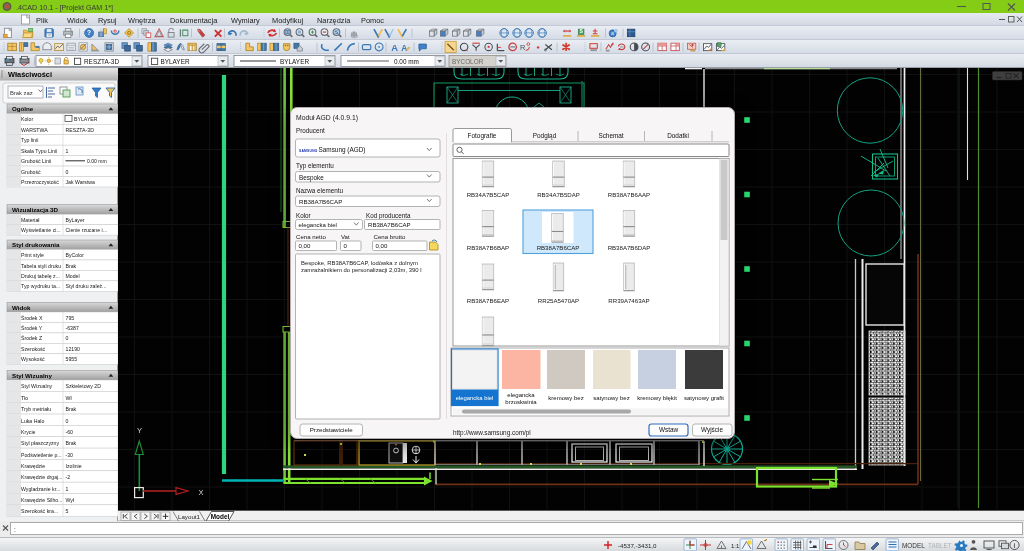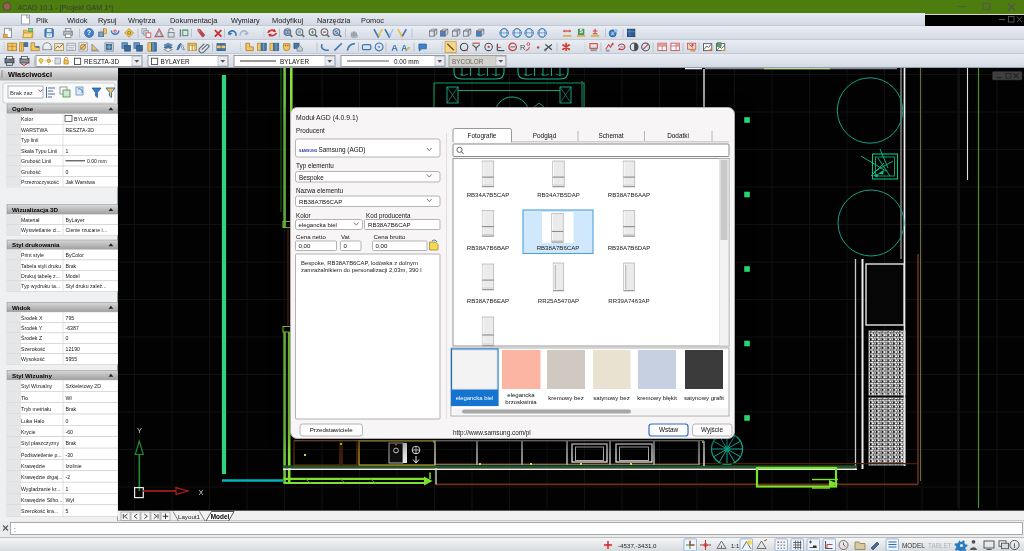--- a/index.html
+++ b/index.html
@@ -1,24 +1,24 @@
 <!DOCTYPE html>
 <html><head><meta charset="utf-8"><style>*{margin:0;padding:0;box-sizing:border-box}html,body{width:1024px;height:551px;overflow:hidden;font-family:"Liberation Sans",sans-serif;background:#000}.abs{position:absolute}</style></head><body>
 <div class="abs" style="left:0;top:0;width:1024px;height:551px;background:#000">
-    <div class="abs" style="left:0;top:0;width:1024px;height:15px;background:#4d7c0f;border-bottom:1px solid #d8d8d8">
+    <div class="abs" style="left:0;top:0;width:1024px;height:15px;background:#84cc16;border-bottom:1px solid #d8d8d8">
       <svg class="abs" style="left:0;top:0" width="1024" height="13">
         <circle cx="7" cy="6.5" r="4" fill="#7a6a5a" stroke="#4a3a30" stroke-width="0.7"></circle>
         <circle cx="7" cy="6.5" r="1.8" fill="#c05030"></circle>
         <text x="16" y="9.5" font-family="Liberation Sans, sans-serif" font-size="7.2" fill="#3a3a3a" text-anchor="start" font-weight="normal">.4CAD 10.1  - [Projekt GAM 1*]</text>
         <line x1="957" y1="6.5" x2="966" y2="6.5" stroke="#555" stroke-width="1.1" stroke-linecap="butt"></line>
         <rect x="983" y="3.5" width="7" height="6" fill="none" stroke="#555" stroke-width="1"></rect>
         <path d="M1008,3.5 l7,7 M1015,3.5 l-7,7" fill="none" stroke="#555" stroke-width="1.1" stroke-linecap="butt" stroke-linejoin="miter"></path>
       </svg>
     </div>
-    <div class="abs" style="left:0;top:13px;width:925px;height:13px;background:linear-gradient(#e6eaf1,#d3d9e3);border-bottom:1px solid #c3c9d4">
+    <div class="abs" style="left:0;top:13px;width:1024px;height:13px;background:linear-gradient(#e6eaf1,#d3d9e3);border-bottom:1px solid #c3c9d4">
       <svg class="abs" style="left:0;top:0" width="1024" height="13">
         <rect x="21.5" y="2" width="8" height="9" fill="#fff" stroke="#8a8f96" stroke-width="0.8"></rect>
         <path d="M26.5,2 l3,3 h-3 z" fill="#d7dbe0" stroke="#8a8f96" stroke-width="0.5" stroke-linecap="butt" stroke-linejoin="miter"></path>
         <text x="36" y="9.5" font-family="Liberation Sans, sans-serif" font-size="7.4" fill="#1a1a1a" text-anchor="start" font-weight="normal">Plik</text>
         <text x="67" y="9.5" font-family="Liberation Sans, sans-serif" font-size="7.4" fill="#1a1a1a" text-anchor="start" font-weight="normal">Widok</text>
         <text x="98" y="9.5" font-family="Liberation Sans, sans-serif" font-size="7.4" fill="#1a1a1a" text-anchor="start" font-weight="normal">Rysuj</text>
         <text x="128" y="9.5" font-family="Liberation Sans, sans-serif" font-size="7.4" fill="#1a1a1a" text-anchor="start" font-weight="normal">Wnętrza</text>
         <text x="170" y="9.5" font-family="Liberation Sans, sans-serif" font-size="7.4" fill="#1a1a1a" text-anchor="start" font-weight="normal">Dokumentacja</text>
         <text x="231" y="9.5" font-family="Liberation Sans, sans-serif" font-size="7.4" fill="#1a1a1a" text-anchor="start" font-weight="normal">Wymiary</text>
         <text x="272" y="9.5" font-family="Liberation Sans, sans-serif" font-size="7.4" fill="#1a1a1a" text-anchor="start" font-weight="normal">Modyfikuj</text>

